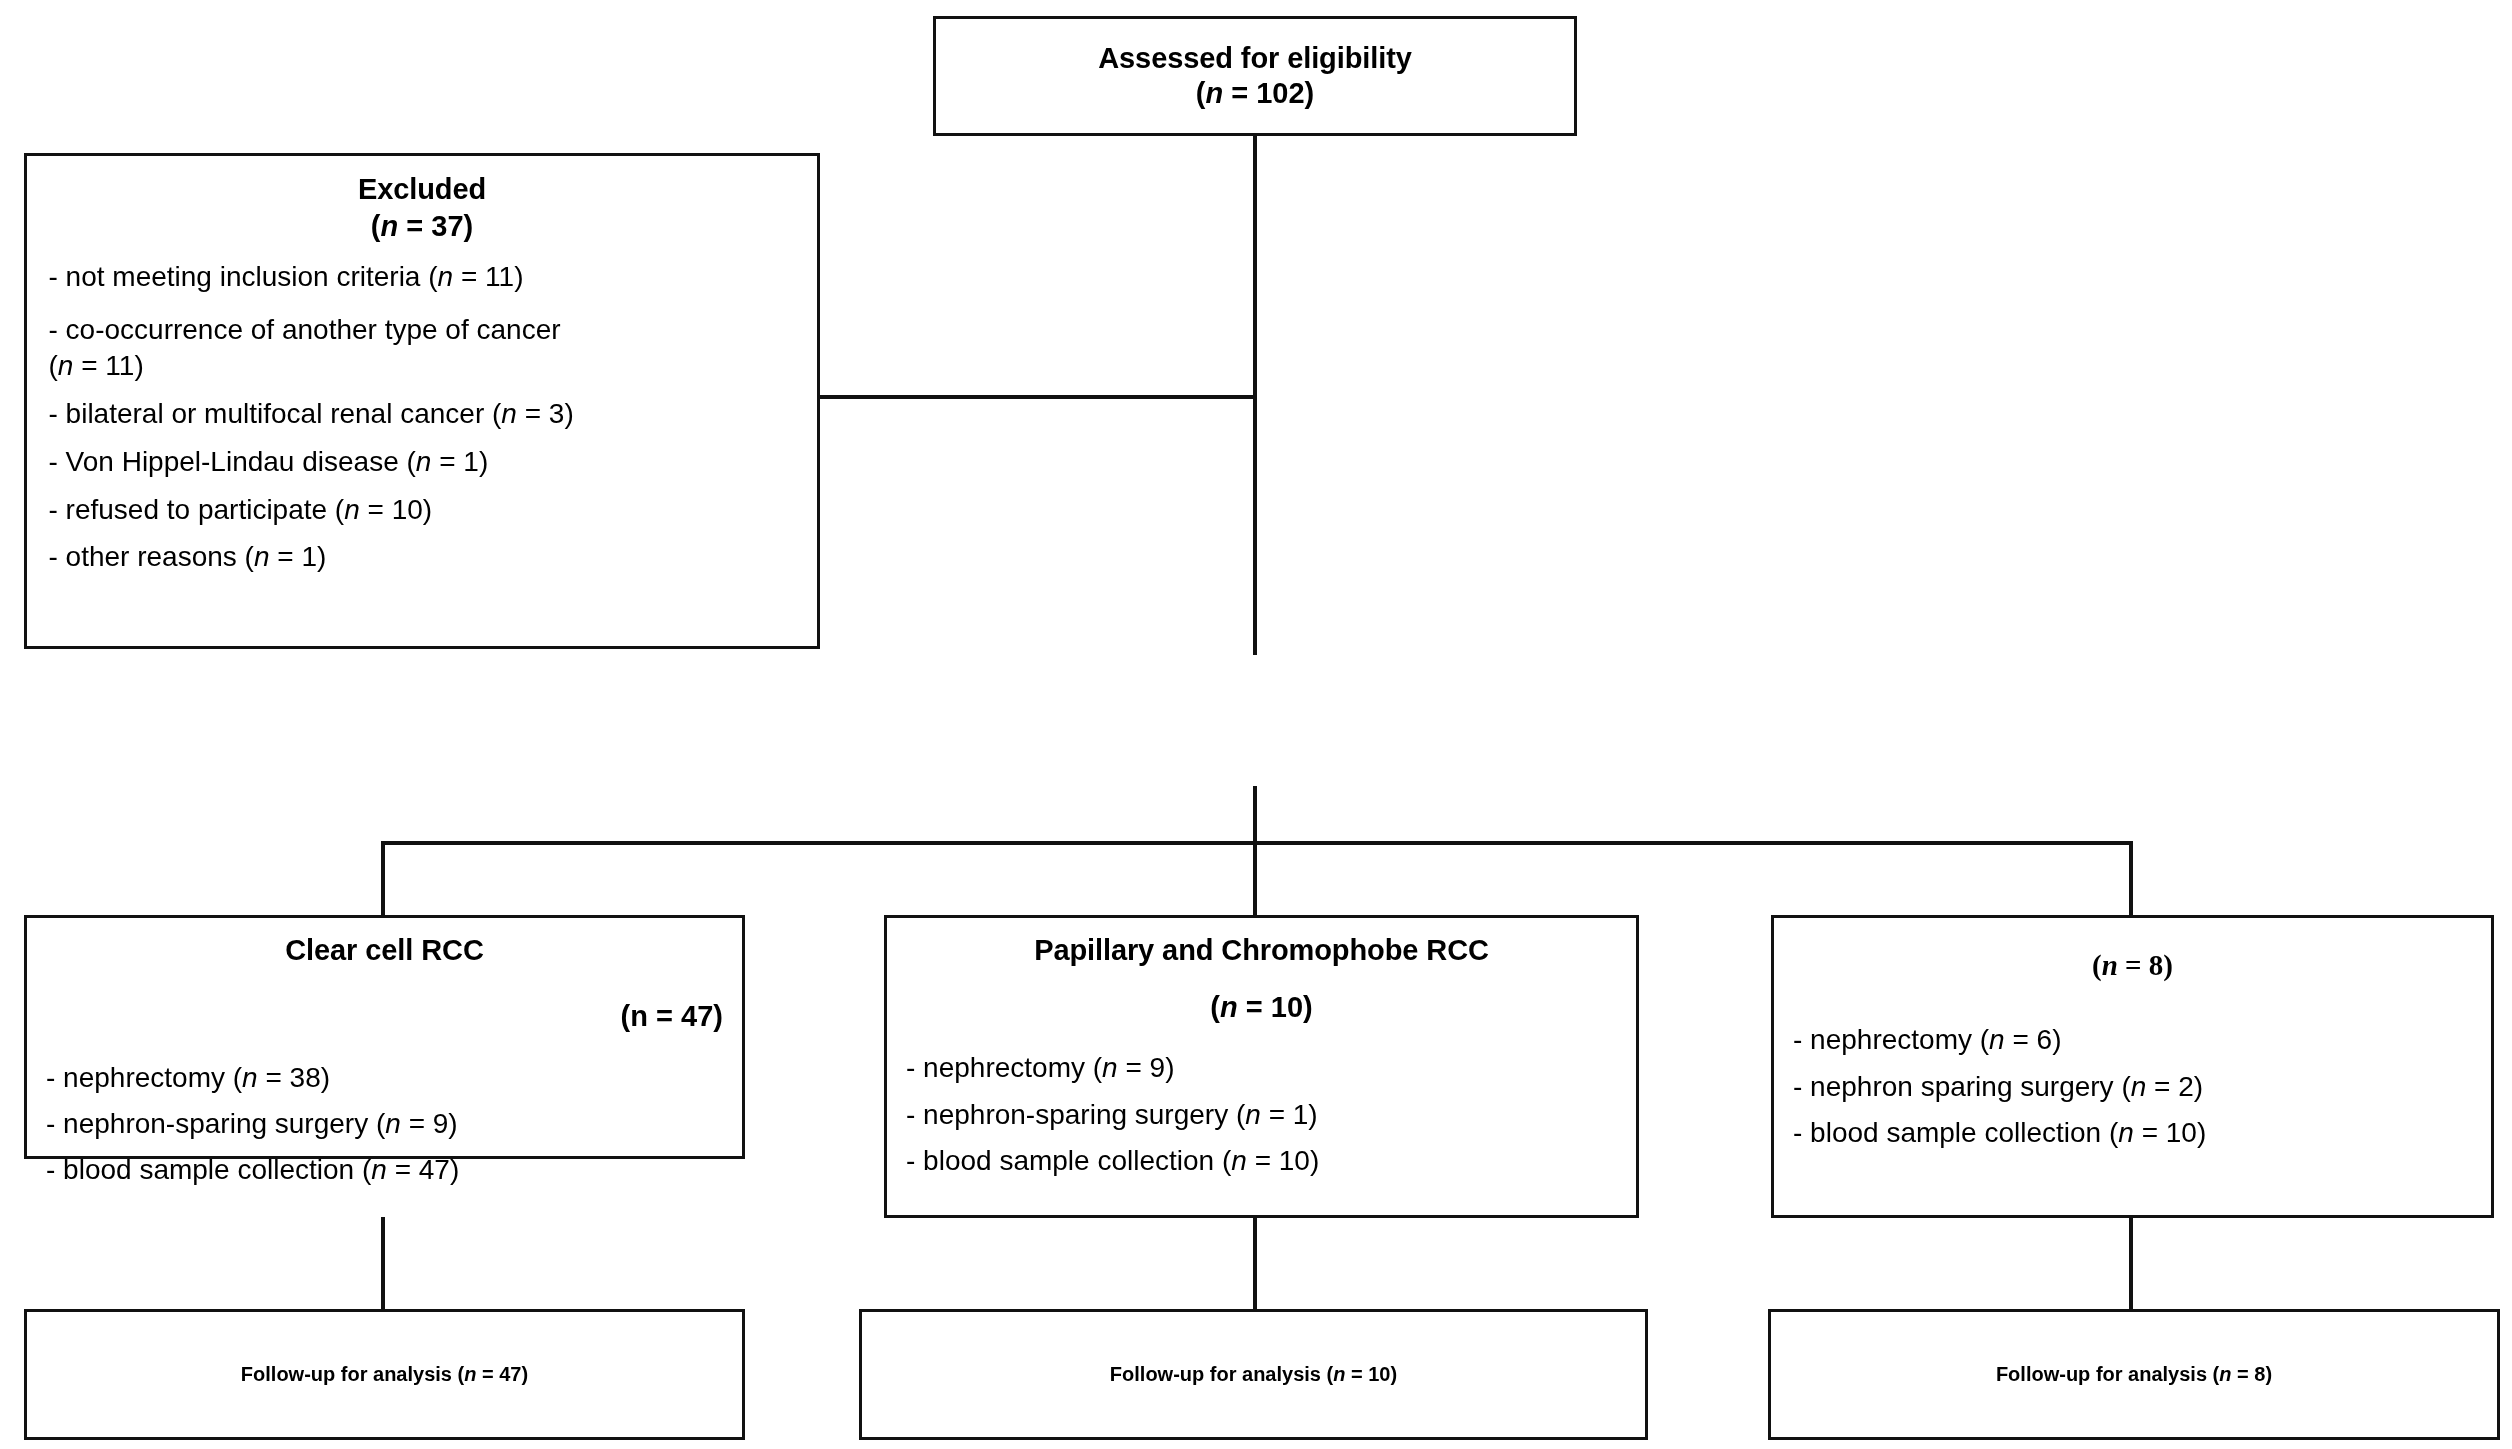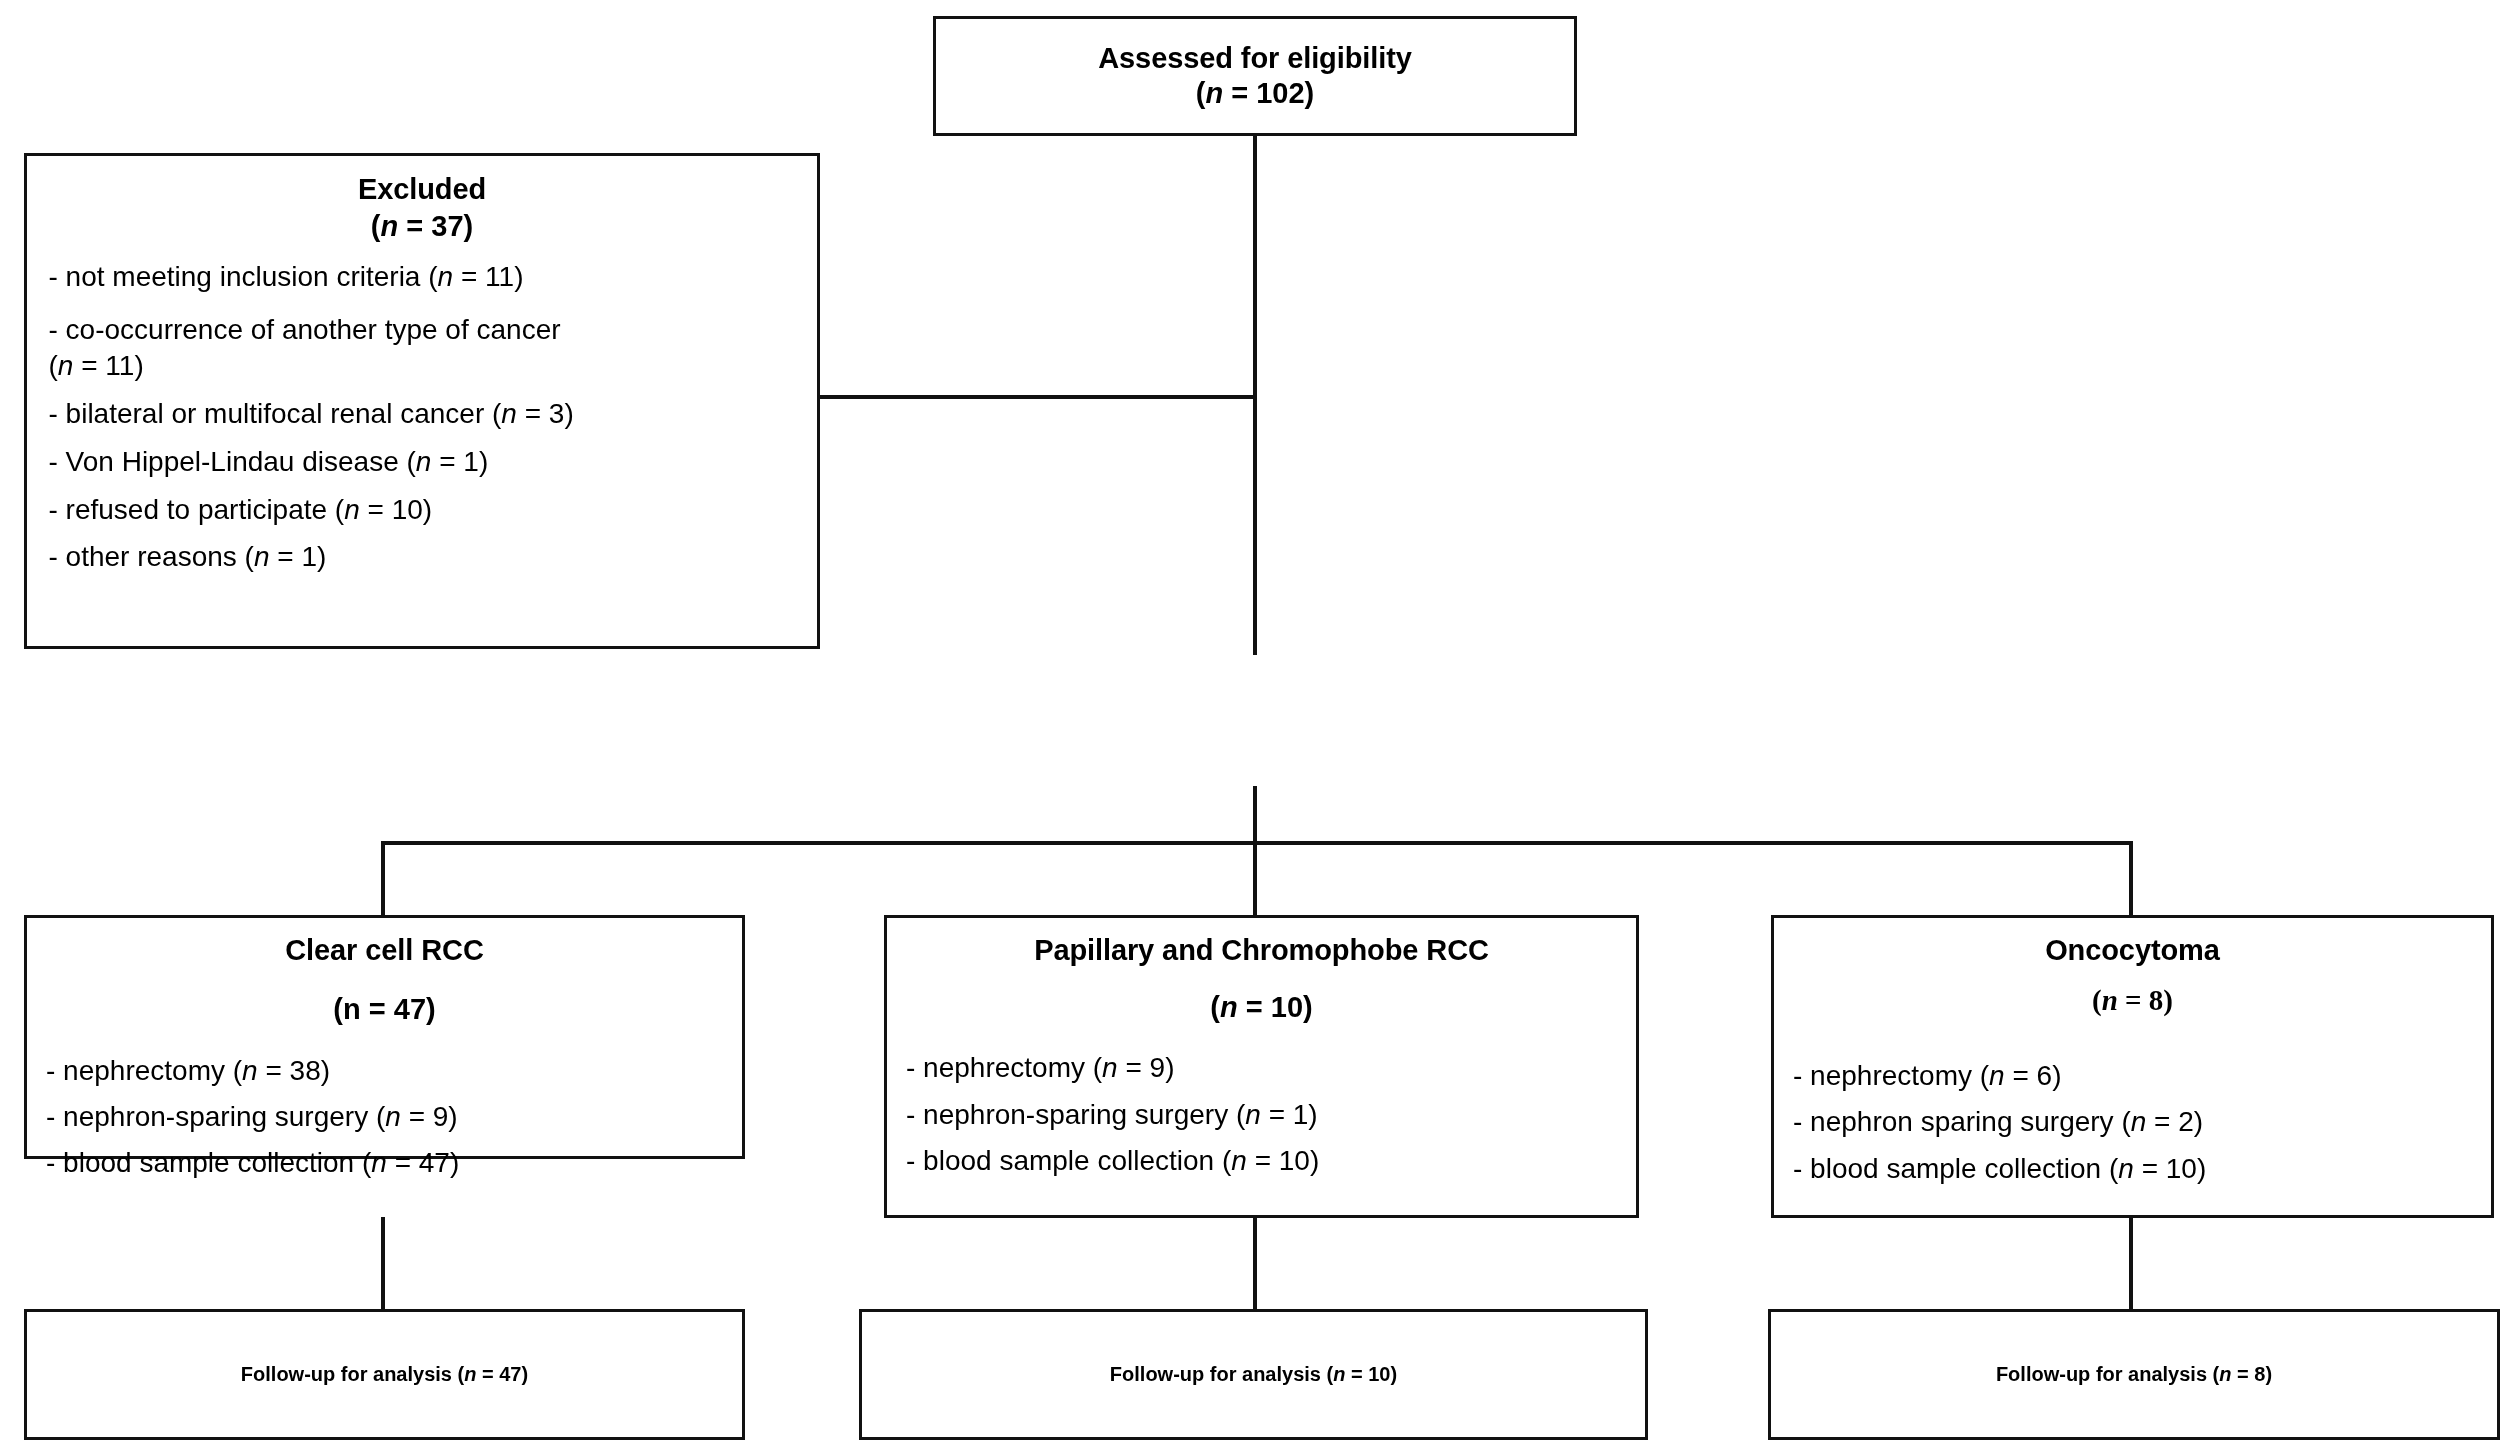--- a/index.html
+++ b/index.html
@@ -118,40 +118,39 @@
       <div class="b-line" style="margin-bottom:11.4px;">- bilateral or multifocal renal cancer (<i class="n">n</i> = <span>3</span>)</div>
       <div class="b-line" style="margin-bottom:11.4px;">- Von Hippel-Lindau disease (<i class="n">n</i> = <span>1</span>)</div>
       <div class="b-line" style="margin-bottom:11.4px;">- refused to participate (<i class="n">n</i> = <span>10</span>)</div>
       <div class="b-line">- other reasons (<i class="n">n</i> = <span>1</span>)</div>
     </div>
   </div>
 
 
   <div class="box" style="left:24px; top:915px; width:721px; height:244px; padding:15px 19px 11.4px 19px;">
     <div class="b-title" style="width:100%;">Clear cell RCC</div>
-    <div class="b-sub" style="width:100%; margin-top:24px;">(<span class="n-up">n</span> = <span>47</span>)</div>
+    <div class="b-sub" style="width:100%; margin-top:31px;text-align:right;">(<span class="n-up">n</span> = <span>47</span>)</div>
     <div class="list" style="margin-top:25px;">
       <div class="b-line" style="margin-bottom:10px;">- nephrectomy (<i class="n">n</i> = <span>38</span>)</div>
       <div class="b-line" style="margin-bottom:9px;">- nephron-sparing surgery (<i class="n">n</i> = <span>9</span>)</div>
       <div class="b-line">- blood sample collection (<i class="n">n</i> = <span>47</span>)</div>
     </div>
   </div>
 
   <div class="box" style="left:884px; top:915px; width:755px; height:303px; padding:15px 19px 11.4px 19px;">
     <div class="b-title" style="width:100%;">Papillary and Chromophobe RCC</div>
     <div class="b-sub" style="width:100%; margin-top:21.5px;">(<i class="n">n</i> = <span>10</span>)</div>
     <div class="list" style="margin-top:25px;">
       <div class="b-line" style="margin-bottom:10px;">- nephrectomy (<i class="n">n</i> = <span>9</span>)</div>
       <div class="b-line" style="margin-bottom:10px;">- nephron-sparing surgery (<i class="n">n</i> = <span>1</span>)</div>
       <div class="b-line">- blood sample collection (<i class="n">n</i> = <span>10</span>)</div>
     </div>
   </div>
 
   <div class="box" style="left:1771px; top:915px; width:723px; height:303px; padding:15px 19px 11.4px 19px;">
-    <div class="b-title" style="width:100%;">Oncocytoma</div>
     <div class="b-sub" style="width:100%; margin-top:15px;font-family:Liberation Serif, serif;">(<i class="n">n</i> = <span>8</span>)</div>
     <div class="list" style="margin-top:39px;">
       <div class="b-line" style="margin-bottom:10px;">- nephrectomy (<i class="n">n</i> = <span>6</span>)</div>
       <div class="b-line" style="margin-bottom:10px;">- nephron sparing surgery (<i class="n">n</i> = <span>2</span>)</div>
       <div class="b-line">- blood sample collection (<i class="n">n</i> = <span>10</span>)</div>
     </div>
   </div>
 
   <div class="box center" style="left:24px; top:1309px; width:721px; height:131px;">
     <div class="b-oneline">Follow-up for analysis (<i class="n">n</i> = <span>47</span>)</div>

